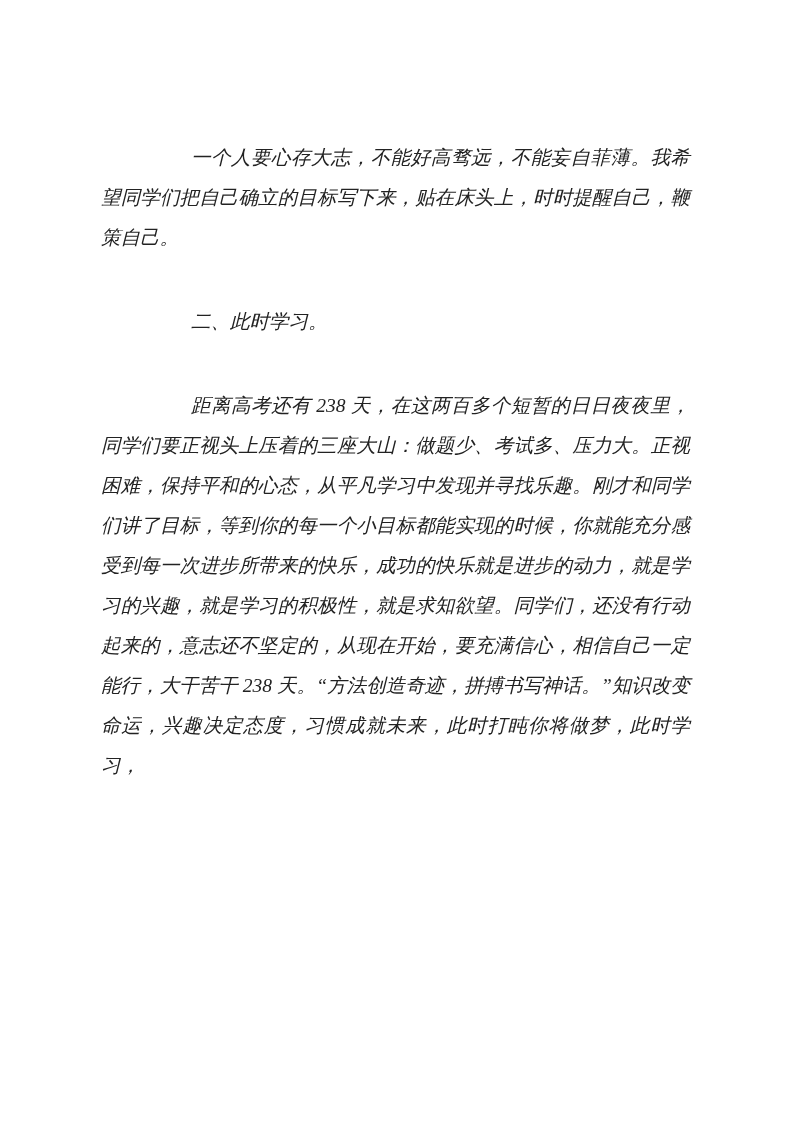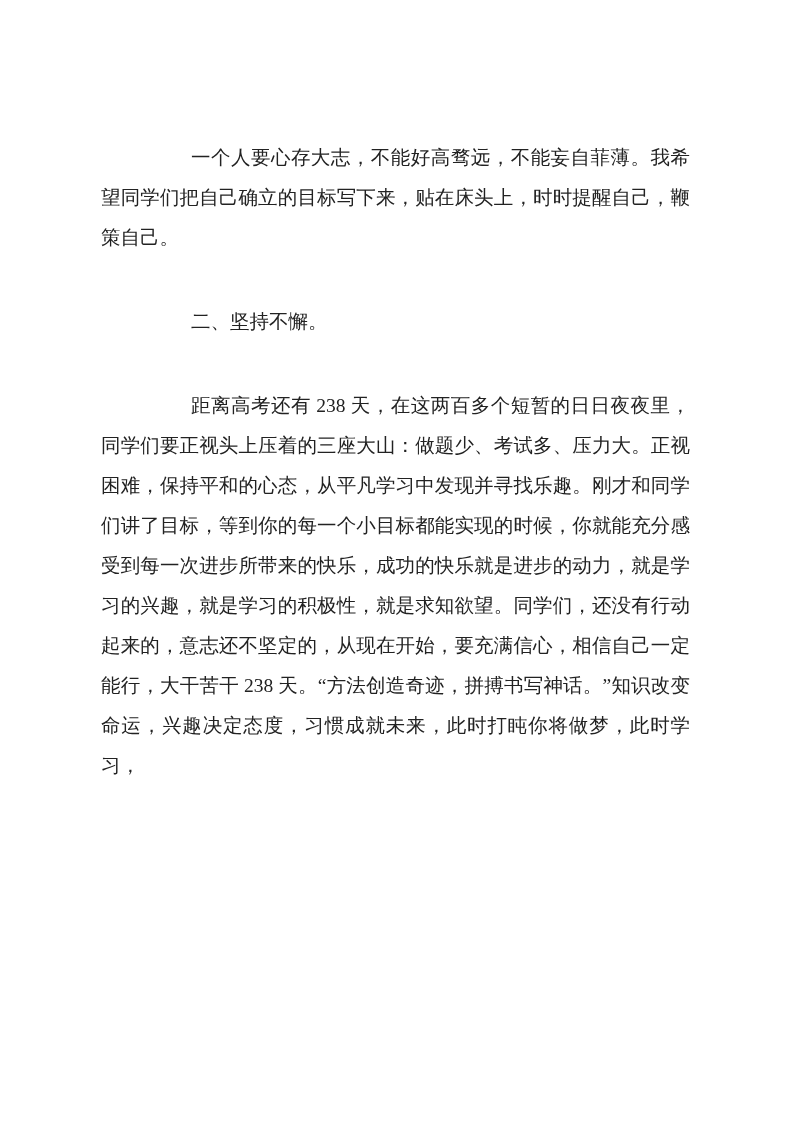--- a/index.html
+++ b/index.html
@@ -6,20 +6,21 @@
     margin: 0;
     padding: 0;
     background: #ffffff;
   }
   .page {
     position: relative;
     width: 793px;
     height: 1122px;
     background: #ffffff;
     overflow: hidden;
+    font-style: italic;
   }
   .content {
     position: absolute;
     left: 101px;
     top: 138px;
     width: 589px;
     font-family: "Liberation Serif", "DejaVu Serif", serif;
     font-size: 19.5px;
     line-height: 40px;
     color: #222222;
@@ -36,16 +37,16 @@
     text-indent: 90px;
     text-align: left;
   }
 </style>
 </head>
 <body>
 
 <div class="page">
   <div class="content">
     <p class="para">一个人要心存大志，不能好高骛远，不能妄自菲薄。我希望同学们把自己确立的目标写下来，贴在床头上，时时提醒自己，鞭策自己。</p>
-    <p class="heading">二、坚持不懈。</p>
+    <p class="heading">二、此时学习。</p>
     <p class="para">距离高考还有 238 天，在这两百多个短暂的日日夜夜里，同学们要正视头上压着的三座大山：做题少、考试多、压力大。正视困难，保持平和的心态，从平凡学习中发现并寻找乐趣。刚才和同学们讲了目标，等到你的每一个小目标都能实现的时候，你就能充分感受到每一次进步所带来的快乐，成功的快乐就是进步的动力，就是学习的兴趣，就是学习的积极性，就是求知欲望。同学们，还没有行动起来的，意志还不坚定的，从现在开始，要充满信心，相信自己一定能行，大干苦干 238 天。“方法创造奇迹，拼搏书写神话。”知识改变命运，兴趣决定态度，习惯成就未来，此时打盹你将做梦，此时学习，</p>
   </div>
 </div>
 
 </body></html>

